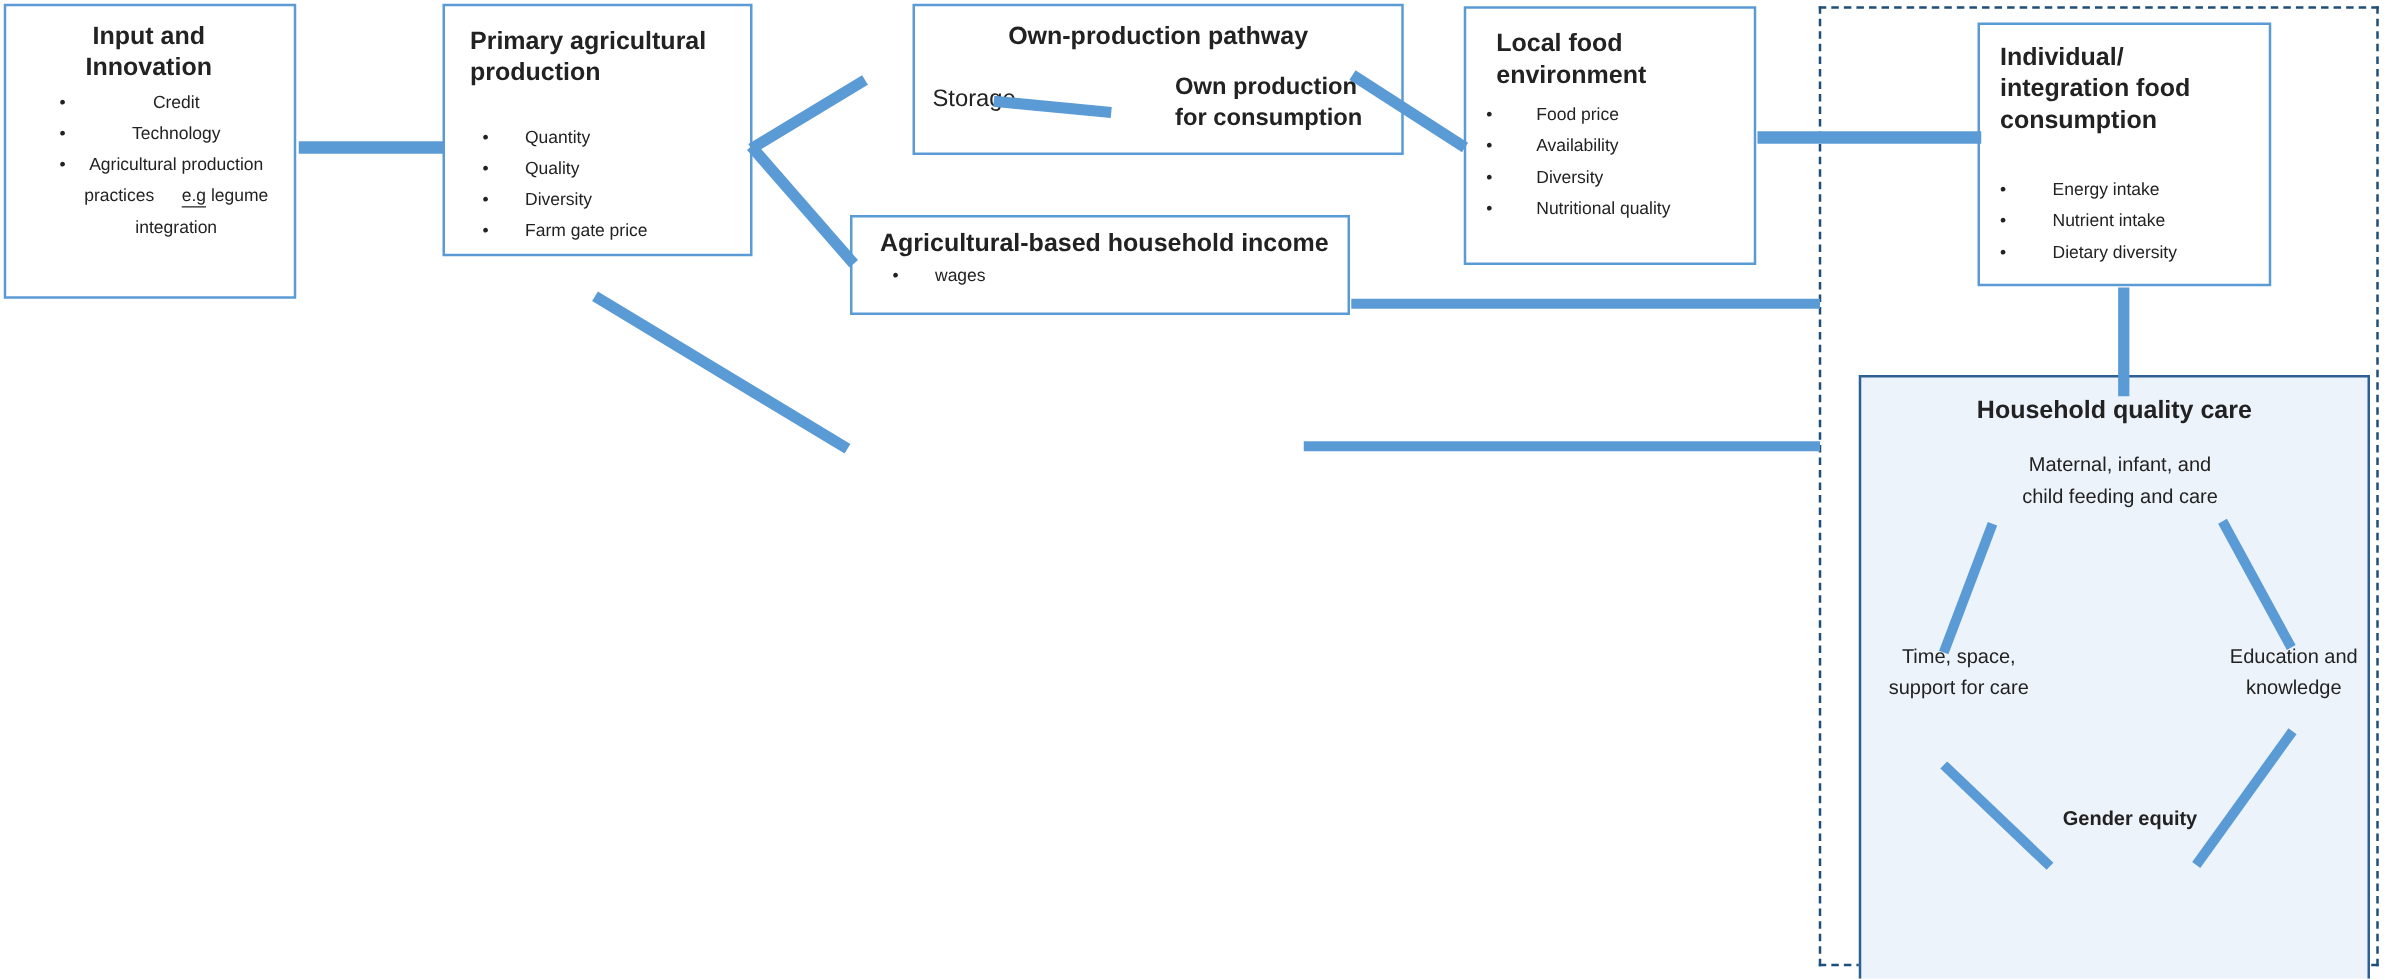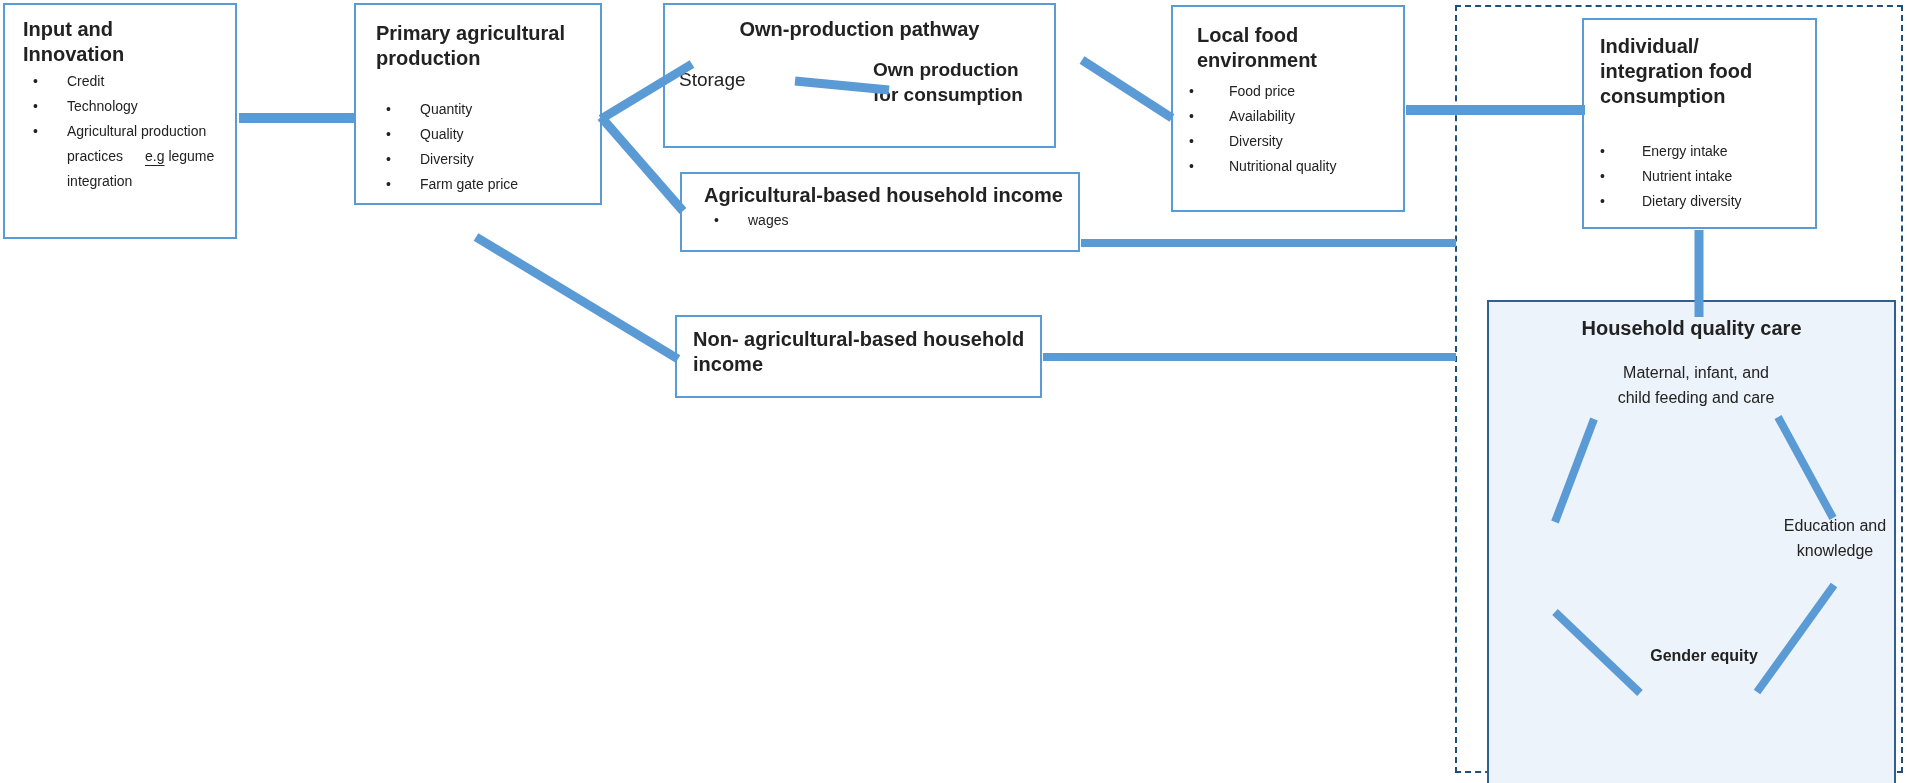--- a/index.html
+++ b/index.html
@@ -11,25 +11,25 @@
     position:absolute; background:#ffffff; border:2px solid #5b9bd5;
     box-sizing:border-box; z-index:1;
   }
   .title { font-size:20px; font-weight:700; line-height:25px; margin:0; }
   .items { list-style:none; margin:0; padding:0; font-size:14px; line-height:25px; }
   .items li { display:flex; align-items:flex-start; }
   .items li::before { content:"\2022"; flex:0 0 44px; box-sizing:border-box; padding-left:10px; }
   .li-text { flex:1 1 auto; }
 
   
-  #b-input    { left:3px;    top:3px;   width:234px; height:236px; padding:12px 20px 0 18px; }
+  #b-input    { left:3px;    top:3px;   width:234px; height:236px; padding:12px 20px 0 18px;text-align:center; }
   #b-input .items { margin-top:2px; }
   #b-primary  { left:354px;  top:3px;   width:248px; height:202px; padding:16px 14px 0 20px; }
   #b-primary .items { margin-top:26px; }
-  #b-own      { left:663px;  top:3px;   width:393px; height:145px; }
+  #b-own      { left:730px;  top:3px;   width:393px; height:121px; }
   #b-own .title { text-align:center; padding-top:12px; }
   .own-storage { position:absolute; left:14px; top:64px; font-size:19px; }
   .own-consume { position:absolute; left:208px; top:52px; width:172px; font-size:19px; line-height:25px;font-weight:bold; }
   #b-agri     { left:680px;  top:172px; width:400px; height:80px; padding:9px 14px 0 22px; }
   #b-nonagri  { left:675px;  top:315px; width:367px; height:83px; padding:10px 14px 0 16px; }
   #b-local    { left:1171px; top:5px;   width:234px; height:207px; padding:16px 8px 0 14px; }
   #b-local .title { padding-left:10px; }
   #b-local .items { margin-top:6px; }
   #b-local .items li::before { padding-left:2px; flex-basis:42px; }
   #b-individual { left:1582px; top:18px; width:235px; height:211px; padding:14px 10px 0 16px; }
@@ -113,23 +113,20 @@
 
   <div class="box" id="b-agri">
     <div class="title">Agricultural-based household income</div>
     <ul class="items">
       <li>
           <span class="li-text">wages</span>
         </li>
     </ul>
   </div>
 
-  <div class="box" id="b-nonagri">
-    <div class="title">Non- agricultural-based household income</div>
-  </div>
 
   <div class="box" id="b-local">
     <div class="title">Local food environment</div>
     <ul class="items">
       <li>
           <span class="li-text">Food price</span>
         </li>
       <li>
           <span class="li-text">Availability</span>
         </li>
@@ -153,20 +150,21 @@
         </li>
       <li>
           <span class="li-text">Dietary diversity</span>
         </li>
     </ul>
   </div>
 
   <div class="box" id="b-household">
     <div class="title">Household quality care</div>
     <div class="care-node n-maternal">Maternal, infant, and child feeding and care</div>
+    <div class="care-node n-time">Time, space, support for care</div>
     <div class="care-node n-education">Education and knowledge</div>
     <div class="care-node n-gender">Gender equity</div>
   </div>
 
   <svg id="links" viewBox="0 0 1907 783" aria-hidden="true">
     <line x1="239" y1="118" x2="356" y2="118" stroke-width="10"></line>
     <line x1="601" y1="119" x2="692" y2="64" stroke-width="9"></line>
     <line x1="601" y1="117" x2="683" y2="211" stroke-width="9"></line>
     <line x1="476" y1="237" x2="678" y2="359" stroke-width="9"></line>
     <line x1="795" y1="81" x2="889" y2="90" stroke-width="9"></line>

